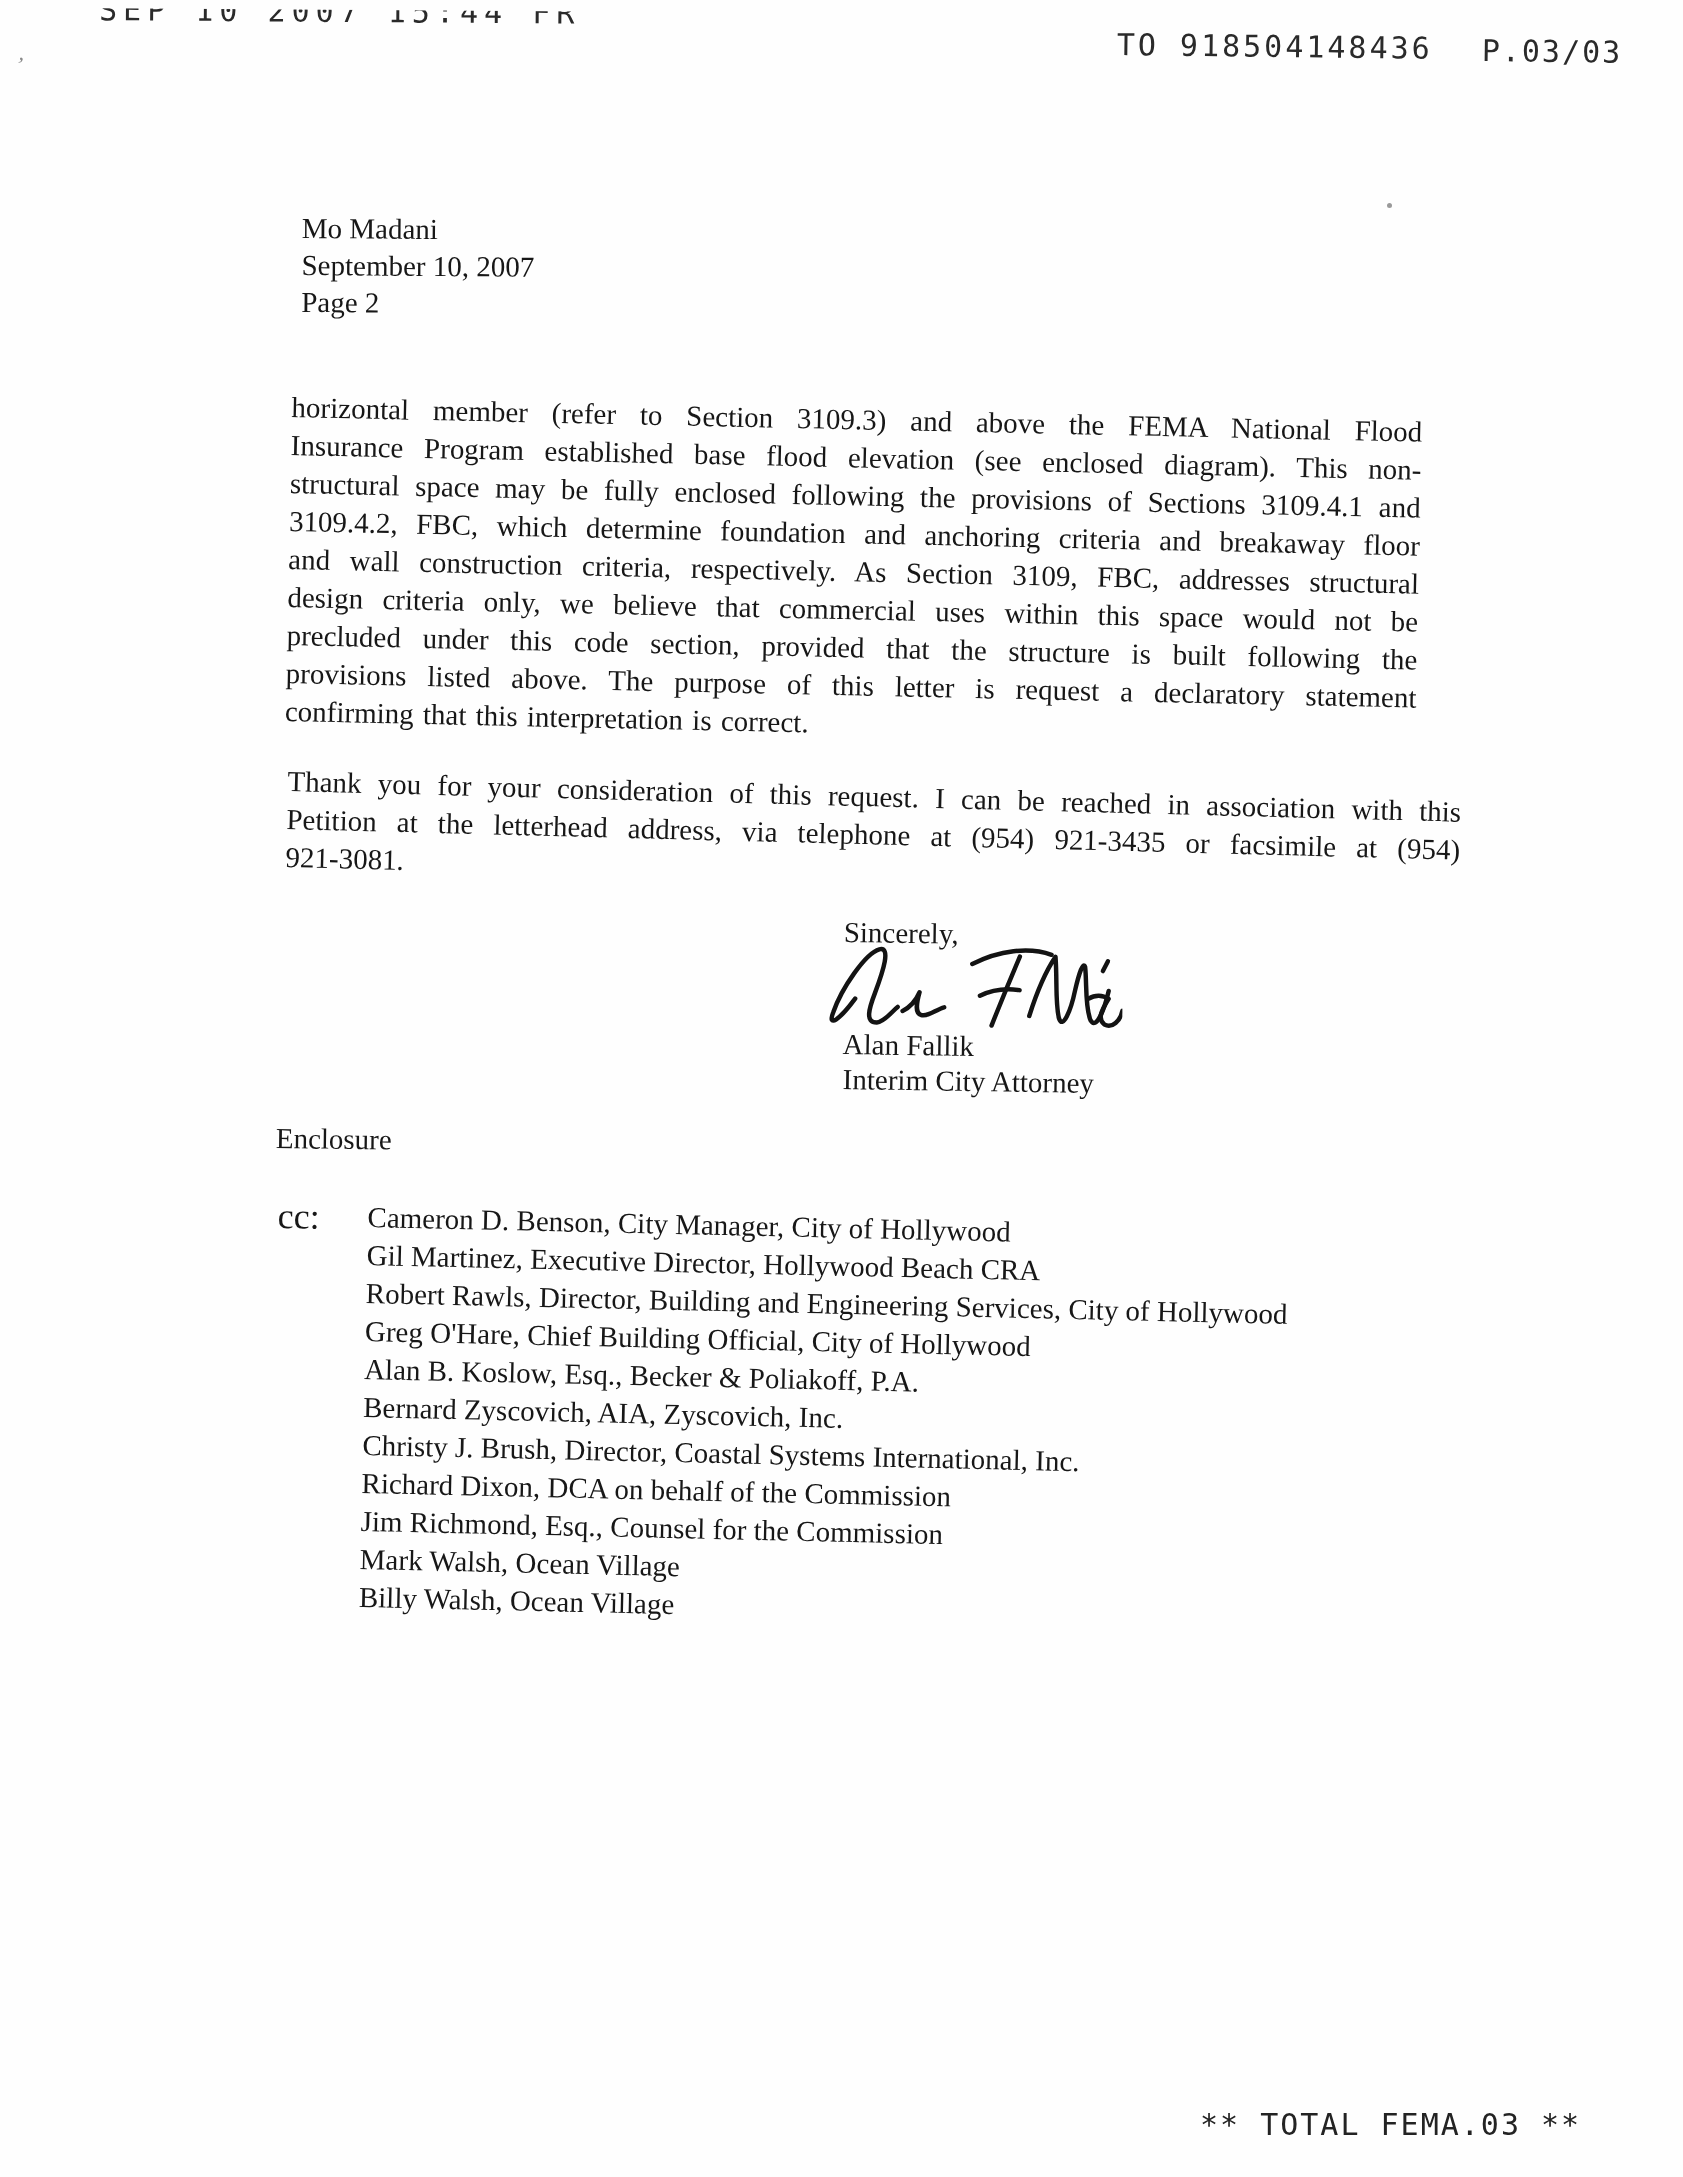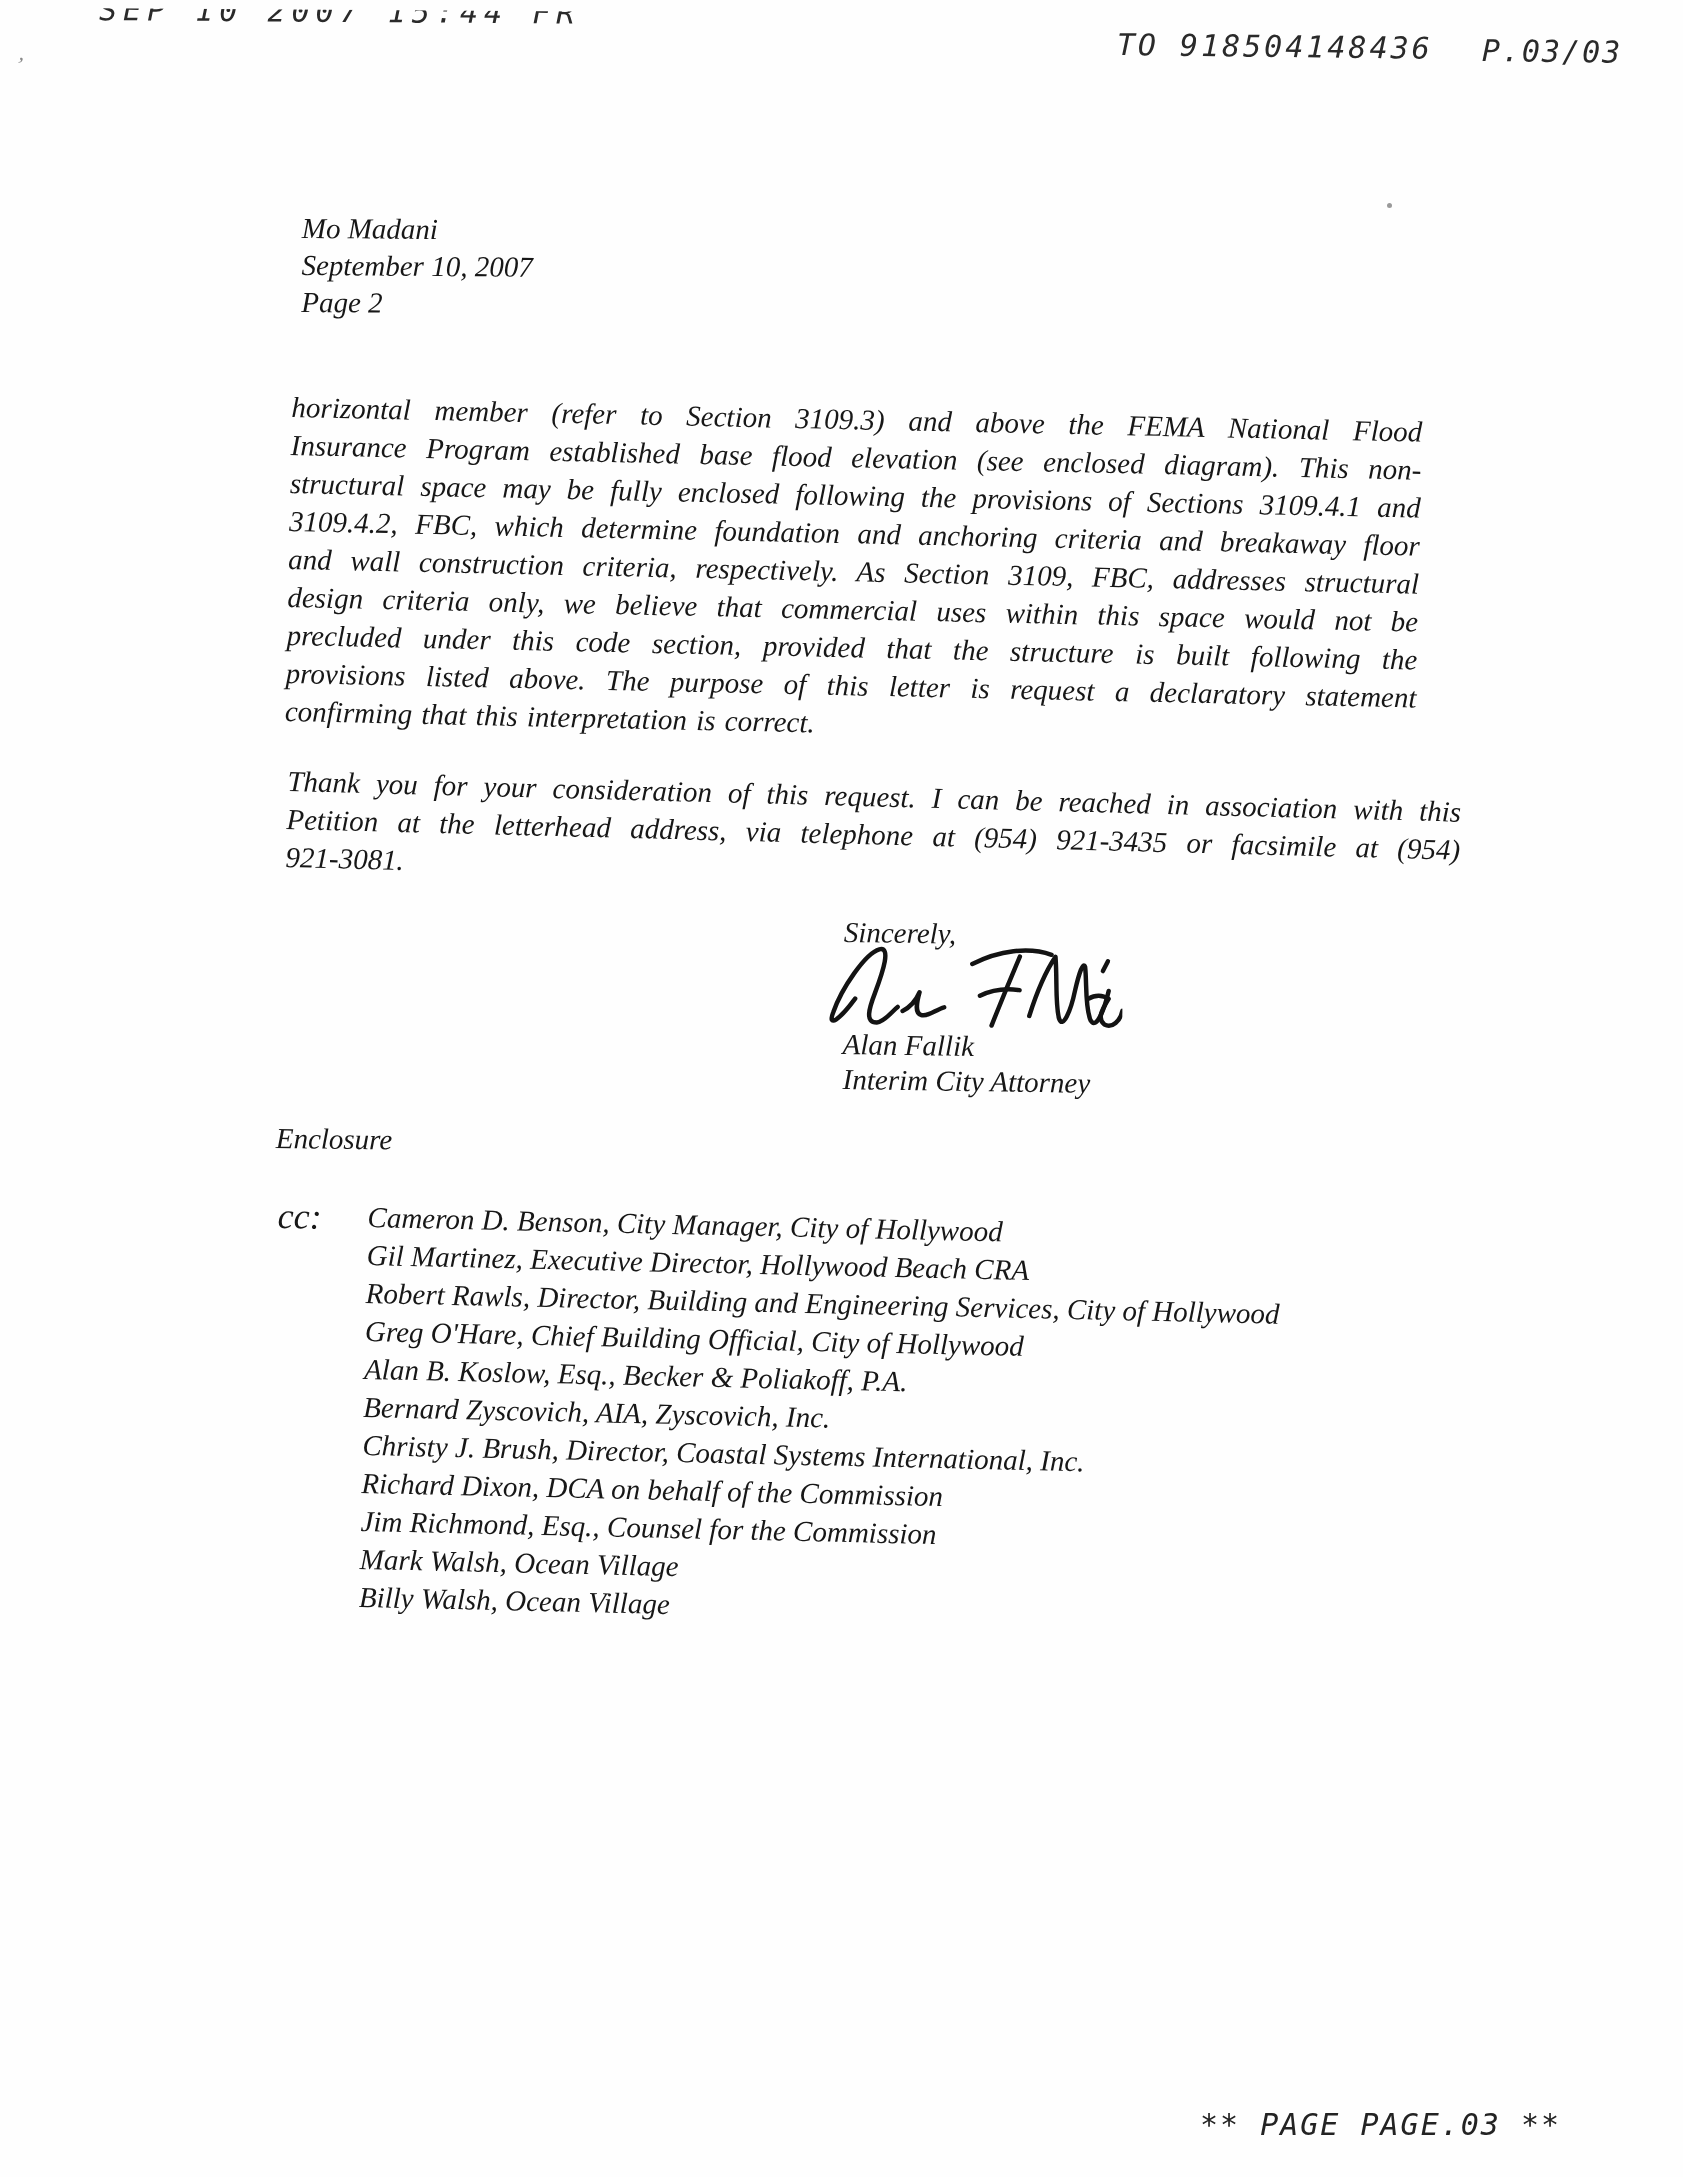--- a/index.html
+++ b/index.html
@@ -1,18 +1,18 @@
 <!DOCTYPE html>
 <html><head>
 <meta charset="utf-8">
 <style>
   html,body{margin:0;padding:0;background:#ffffff;}
   .page{
     position:relative;width:1683px;height:2177px;background:#fefefe;overflow:hidden;
-    font-family:"Liberation Serif", serif;color:#171717;font-style:italic;
+    font-family:"Liberation Serif", serif;color:#171717;
   }
   .abs{position:absolute;}
   .mono{font-family:"DejaVu Sans Mono","Liberation Mono",monospace;color:#2a2a2a;}
   
   .fax-clip{top:10px;left:99px;height:34px;width:515px;overflow:hidden;transform:rotate(0.4deg);}
   .fax-clip .inner{display:block;position:relative;top:-15px;font-size:30px;line-height:34px;letter-spacing:6px;}
   .fax-to{top:27px;left:1117px;font-size:30px;letter-spacing:3px;transform:rotate(0.7deg);transform-origin:left top;}
   .fax-page{top:33px;left:1482px;font-size:30px;letter-spacing:2px;transform:rotate(0.7deg);transform-origin:left top;}
   .stray{color:#8a8a8a;font-size:22px;}
   .speck{width:5px;height:5px;border-radius:50%;background:#9a9a9a;}
@@ -96,16 +96,16 @@
       <div class="cc-line">Greg O'Hare, Chief Building Official, City of Hollywood</div>
       <div class="cc-line">Alan B. Koslow, Esq., Becker &amp; Poliakoff, P.A.</div>
       <div class="cc-line">Bernard Zyscovich, AIA, Zyscovich, Inc.</div>
       <div class="cc-line">Christy J. Brush, Director, Coastal Systems International, Inc.</div>
       <div class="cc-line">Richard Dixon, DCA on behalf of the Commission</div>
       <div class="cc-line">Jim Richmond, Esq., Counsel for the Commission</div>
       <div class="cc-line">Mark Walsh, Ocean Village</div>
       <div class="cc-line">Billy Walsh, Ocean Village</div>
     </div>
 
-  <div class="abs footer mono">** PAGE PAGE.03 **</div>
+  <div class="abs footer mono">** TOTAL FEMA.03 **</div>
 
 </div>
 
 
 </body></html>

